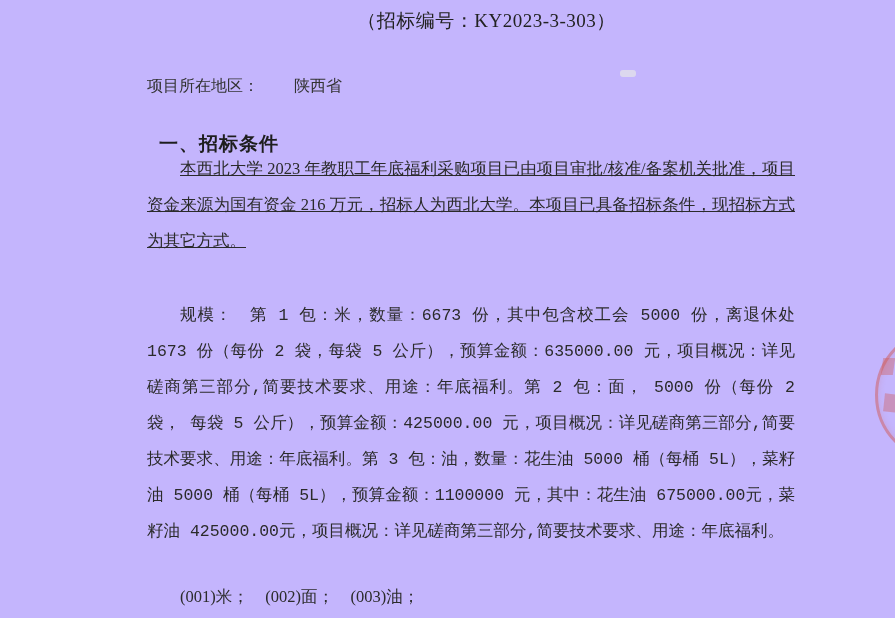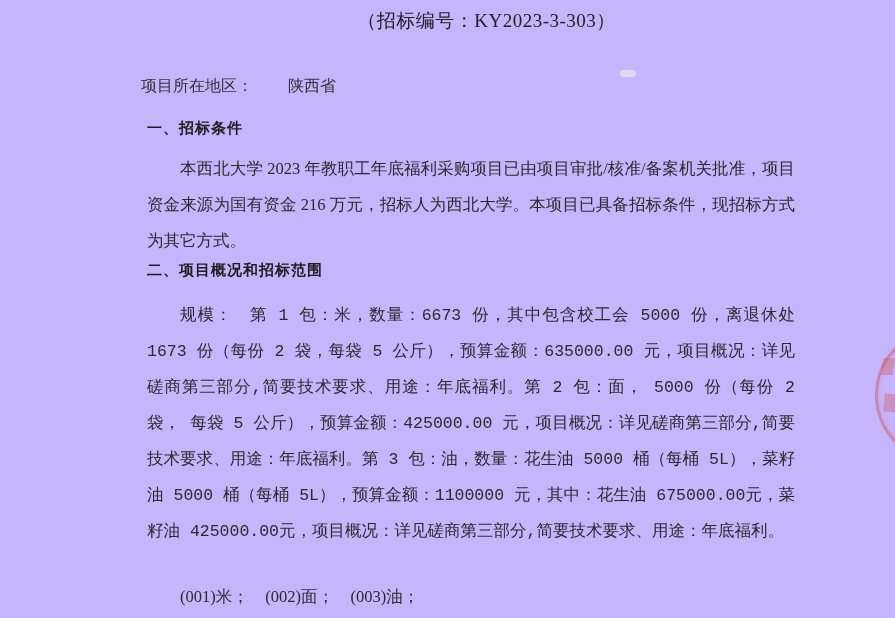--- a/index.html
+++ b/index.html
@@ -11,38 +11,38 @@
     font-family:"Liberation Serif","DejaVu Serif",serif;
     color:#2b2b2b;
   }
   .header-line{
     position:absolute;top:8px;left:0;width:895px;
     padding-left:78px;box-sizing:border-box;
     text-align:center;
     font-size:19px;letter-spacing:0.5px;color:#222;
   }
   .region-line{
-    position:absolute;top:76px;left:141px;
+    position:absolute;top:76px;left:147px;
     font-size:16px;color:#333;
   }
   .region-value{margin-left:35px;}
   .sec-heading{
-    position:absolute;left:147px;margin:0;
-    font-size:15px;font-weight:700;color:#1e1e1e;
+    position:absolute;left:147px;margin:12px;
+    font-size:19px;font-weight:700;color:#1e1e1e;
     letter-spacing:1px;
   }
   .h-sec1{top:119px;}
   .h-sec2{top:261px;}
   .para{
     position:absolute;left:147px;width:648px;margin:0;
     font-size:16.5px;line-height:36px;
     text-align:justify;text-justify:inter-ideograph;
     text-indent:2em;color:#2b2b2b;
   }
-  .p-sec1{top:151px;}
+  .p-sec1{top:151px;text-decoration:underline;}
   .p-scale{top:298px;font-family:Liberation Mono, monospace;}
   .p-scope{top:546px;}
   .p-lots{top:579px;white-space:pre-wrap;}
   
   .stamp{
     position:absolute;left:875px;top:327px;
     width:130px;height:130px;border-radius:50%;
     border:3px solid rgba(208,90,85,0.50);
     box-shadow:inset 0 0 6px rgba(208,90,85,0.18);
   }
@@ -62,21 +62,20 @@
   <div class="header-line">（招标编号：KY2023-3-303）</div>
 
   <div class="region-line">
     <span>项目所在地区：</span><span class="region-value">陕西省</span>
   </div>
 
   <h2 class="sec-heading h-sec1">一、招标条件</h2>
 
   <p class="para p-sec1">本西北大学 2023 年教职工年底福利采购项目已由项目审批/核准/备案机关批准，项目资金来源为国有资金 216 万元，招标人为西北大学。本项目已具备招标条件，现招标方式为其它方式。</p>
 
-  <h2 class="sec-heading h-sec2">二、项目概况和招标范围</h2>
 
   <p class="para p-scale">规模：　第 1 包：米，数量：6673 份，其中包含校工会 5000 份，离退休处 1673 份（每份 2 袋，每袋 5 公斤），预算金额：635000.00 元，项目概况：详见磋商第三部分,简要技术要求、用途：年底福利。第 2 包：面， 5000 份（每份 2 袋， 每袋 5 公斤），预算金额：425000.00 元，项目概况：详见磋商第三部分,简要技术要求、用途：年底福利。第 3 包：油，数量：花生油 5000 桶（每桶 5L），菜籽油 5000 桶（每桶 5L），预算金额：1100000 元，其中：花生油 675000.00元，菜籽油 425000.00元，项目概况：详见磋商第三部分,简要技术要求、用途：年底福利。</p>
 
 
   <p class="para p-lots">(001)米；　(002)面；　(003)油；</p>
 
   <div class="stamp"></div>
   <div class="stamp-mark stamp-mark-1"></div>
   <div class="stamp-mark stamp-mark-2"></div>
 

